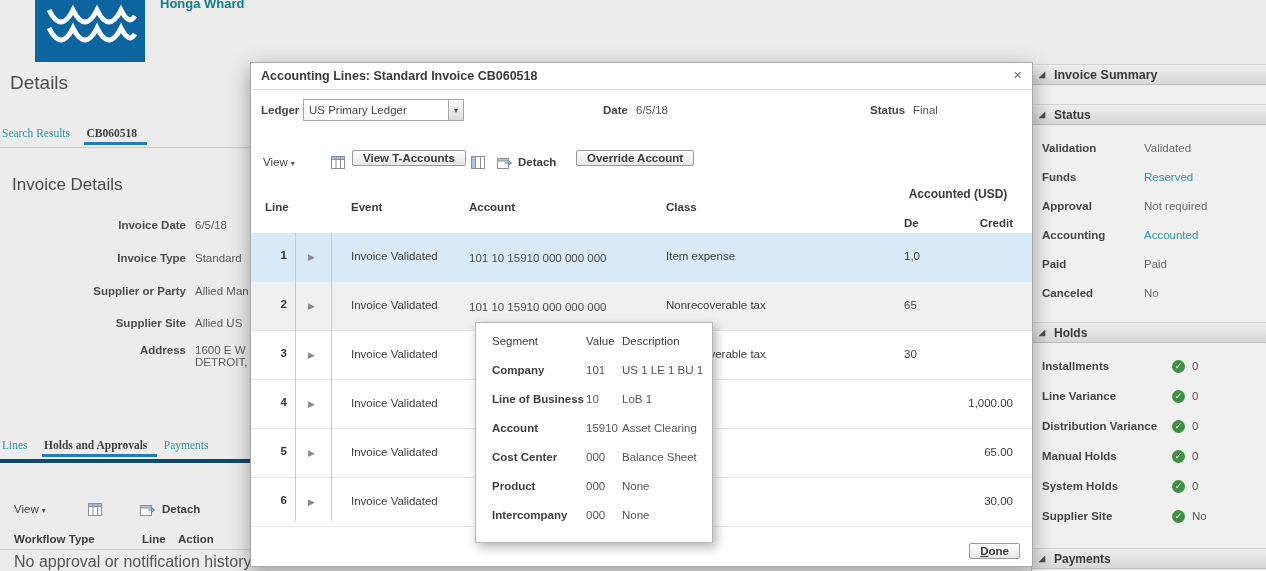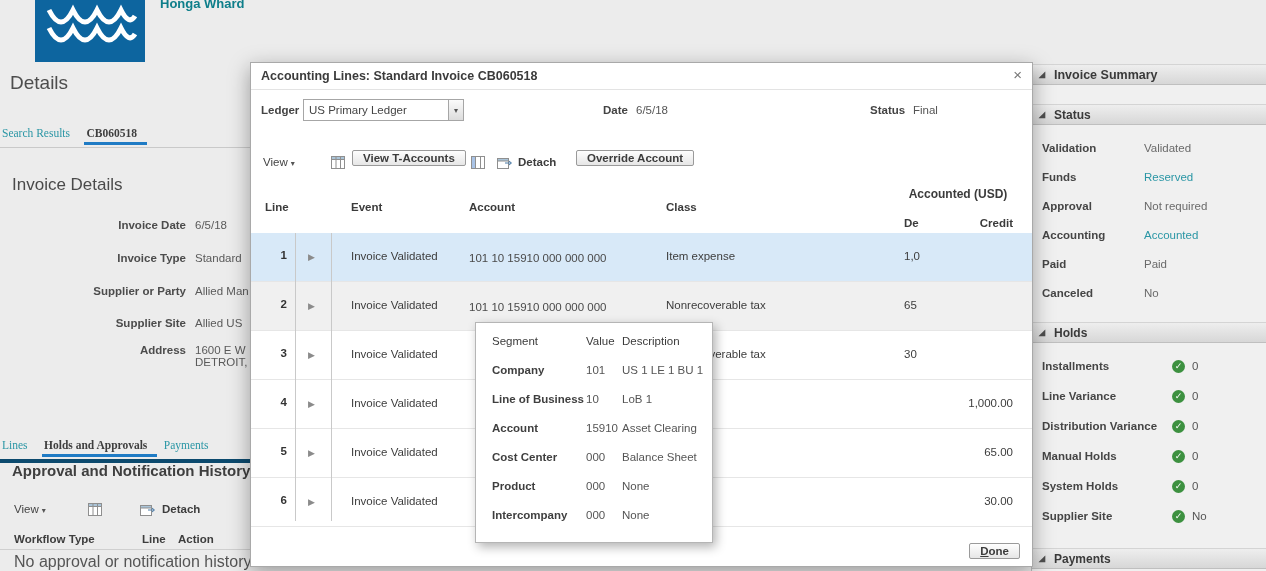--- a/index.html
+++ b/index.html
@@ -134,21 +134,20 @@
       <span>DETROIT,</span>
     </span>
   </div>
 
   <div class="lower-tabs">
     <span class="tab link">Lines</span>
     <span class="tab active">Holds and Approvals</span>
     <span class="tab link">Payments</span>
   </div>
 
-  <div class="appr-title">Approval and Notification History</div>
 
   <span class="abs tb-text" style="left:14px;top:503px"><span>View</span><span class="caret">▾</span></span>
   <span class="abs icon" style="left:88px;top:502px">
     <svg width="14" height="13">
         <rect x="0.5" y="0.5" width="13" height="12" fill="#fff" stroke="#8f8f8f"></rect>
         <rect x="0.5" y="0.5" width="13" height="3" fill="#aac4d8" stroke="#8f8f8f"></rect>
         <line x1="5" y1="1" x2="5" y2="12" stroke="#8f8f8f"></line>
         <line x1="9.5" y1="1" x2="9.5" y2="12" stroke="#8f8f8f"></line>
       </svg>
   </span>

